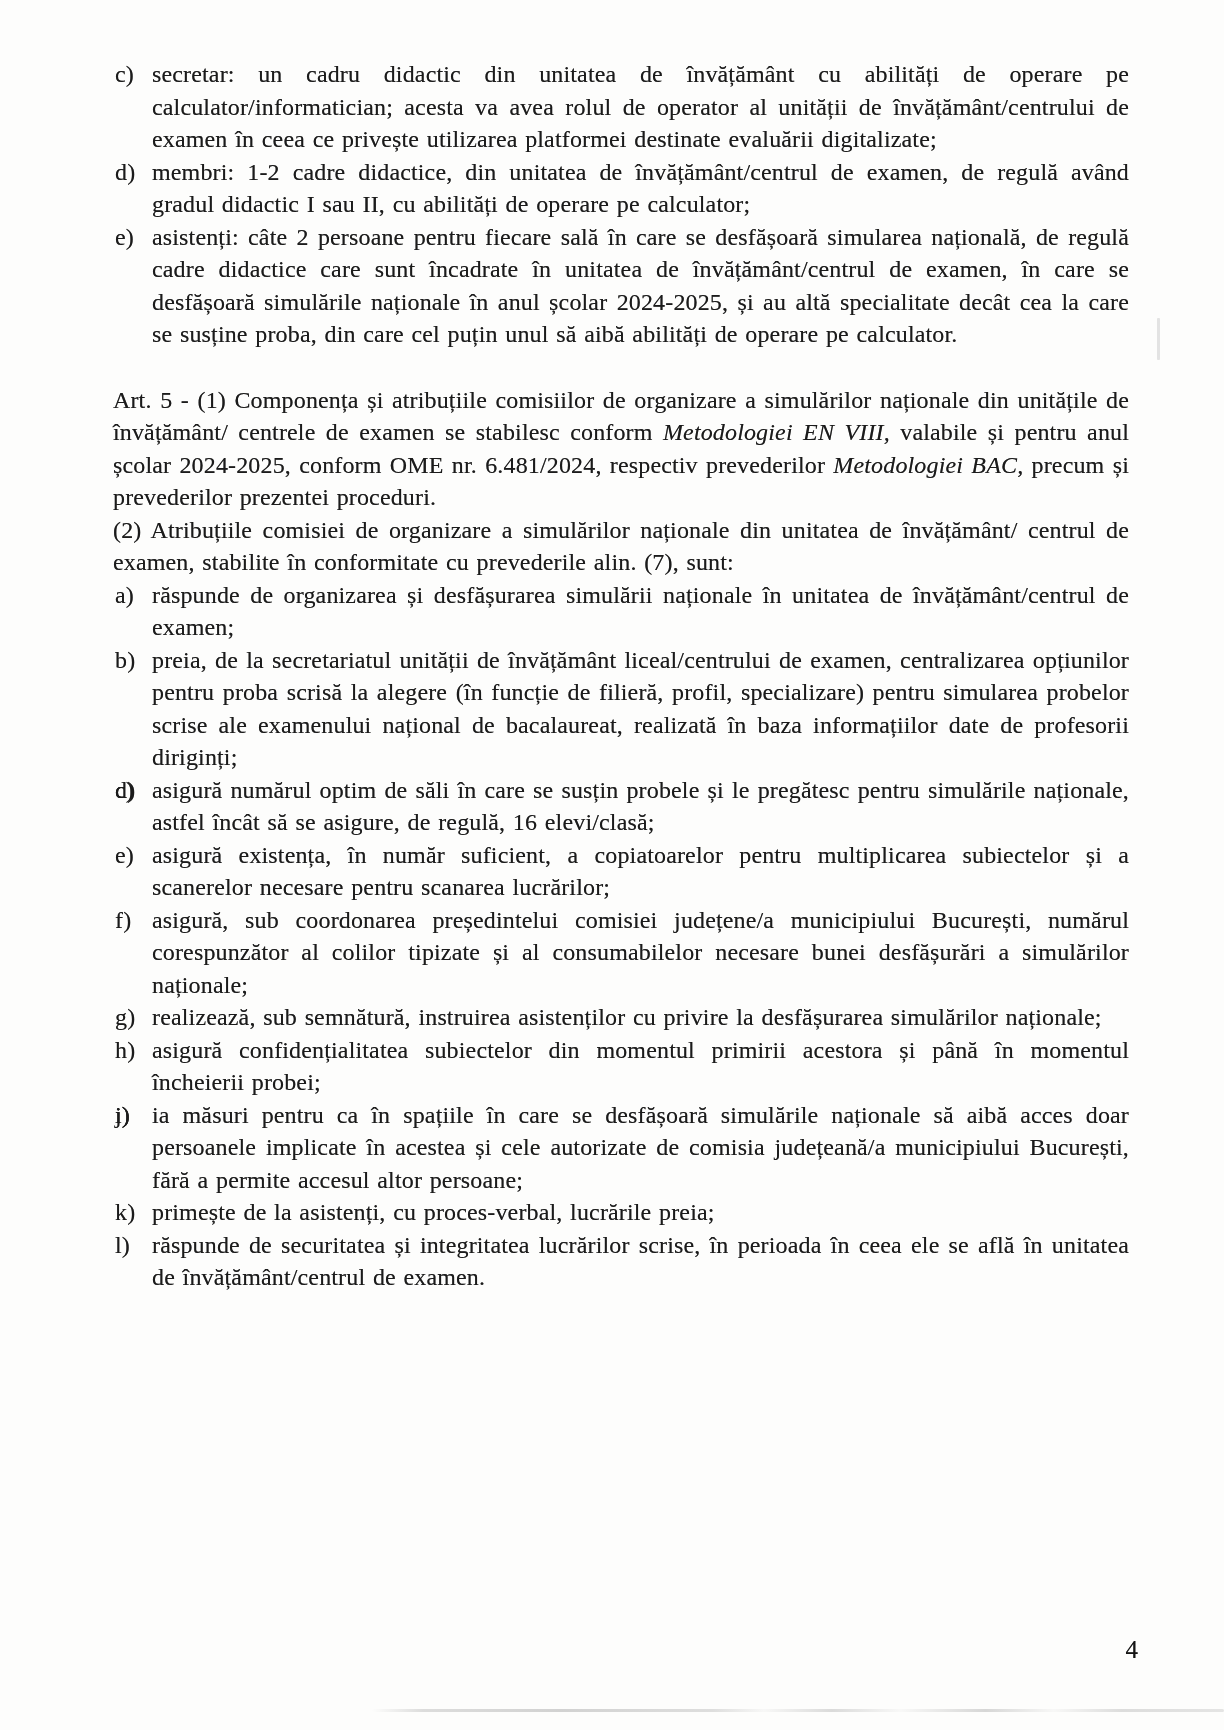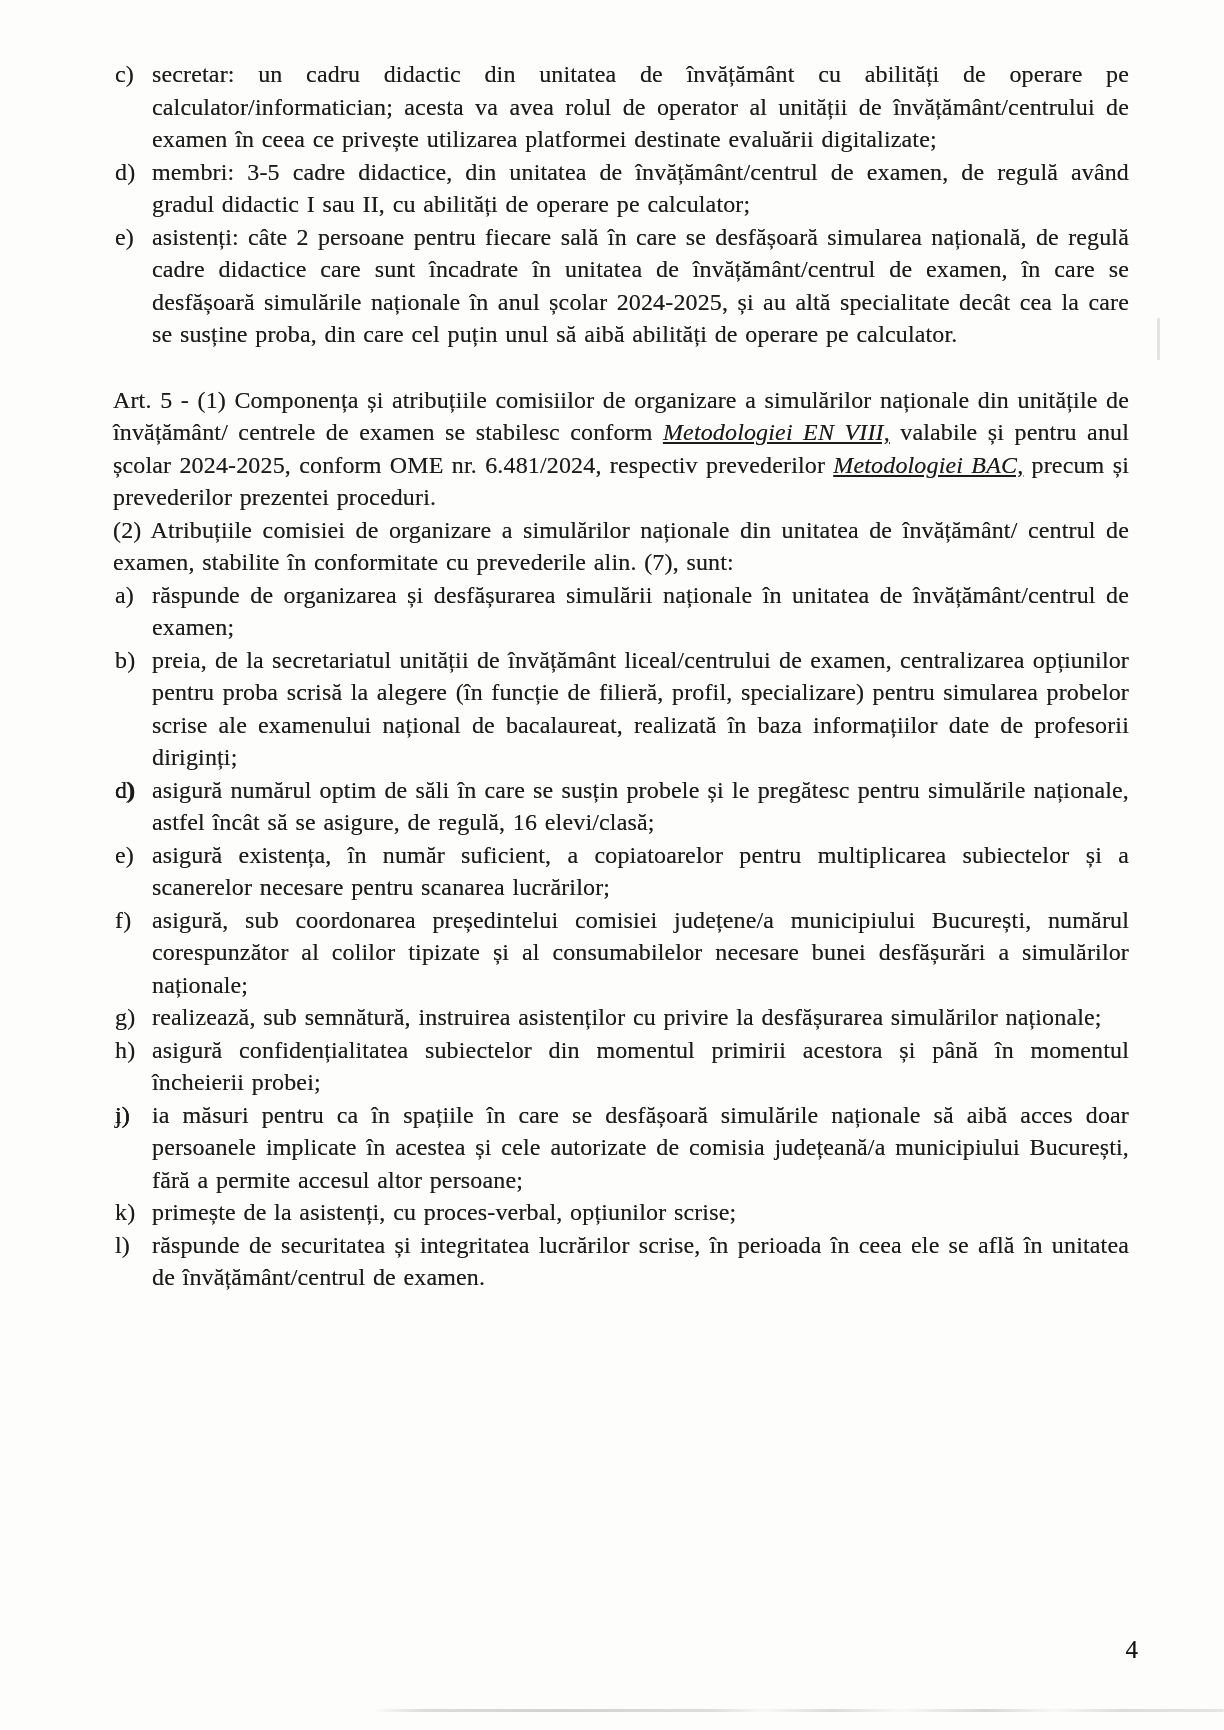--- a/index.html
+++ b/index.html
@@ -36,21 +36,21 @@
     padding-left: 39px;
     text-align: justify;
   }
   .li .marker {
     position: absolute;
     left: 2px;
     top: 0;
   }
   .gap { height: 33px; }
   b.lead { font-weight: normal; }
-  i.ref { font-style: italic; text-decoration: underline; }
+  i.ref { font-style: italic; }
   .page-number {
     position: absolute;
     left: 1108px;
     top: 1636px;
     width: 30px;
     text-align: right;
     font-size: 25px;
     color: #141414;
     text-shadow: 0 0 0.6px rgba(25,25,25,0.5);
   }
@@ -88,21 +88,21 @@
 <body>
 
 <div class="page">
 
   <div class="content">
 
     <div class="li">
       <span class="marker">c)</span><span>secretar: un cadru didactic din unitatea de învățământ cu abilități de operare pe calculator/informatician; acesta va avea rolul de operator al unității de învățământ/centrului de examen în ceea ce privește utilizarea platformei destinate evaluării digitalizate;</span>
     </div>
     <div class="li">
-      <span class="marker">d)</span><span>membri: 3-5 cadre didactice, din unitatea de învățământ/centrul de examen, de regulă având gradul didactic I sau II, cu abilități de operare pe calculator;</span>
+      <span class="marker">d)</span><span>membri: 1-2 cadre didactice, din unitatea de învățământ/centrul de examen, de regulă având gradul didactic I sau II, cu abilități de operare pe calculator;</span>
     </div>
     <div class="li">
       <span class="marker">e)</span><span>asistenți: câte 2 persoane pentru fiecare sală în care se desfășoară simularea națională, de regulă cadre didactice care sunt încadrate în unitatea de învățământ/centrul de examen, în care se desfășoară simulările naționale în anul școlar 2024-2025, și au altă specialitate decât cea la care se susține proba, din care cel puțin unul să aibă abilități de operare pe calculator.</span>
     </div>
 
     <div class="gap"></div>
 
     <p class="para"><b class="lead">Art. 5 - (1)</b><span> Componența și atribuțiile comisiilor de organizare a simulărilor naționale din unitățile de învățământ/ centrele de examen se stabilesc conform </span><i class="ref">Metodologiei EN VIII,</i><span> valabile și pentru anul școlar 2024-2025, conform OME nr. 6.481/2024, respectiv prevederilor </span><i class="ref">Metodologiei BAC,</i><span>  precum și prevederilor prezentei proceduri.</span></p>
 
     <p class="para"><b class="lead">(2)</b><span> Atribuțiile comisiei de organizare a simulărilor naționale din unitatea de învățământ/ centrul de examen, stabilite în conformitate cu prevederile alin. (7), sunt:</span></p>
@@ -131,21 +131,21 @@
     <div class="li">
       <span class="marker">h)</span><span>asigură confidențialitatea subiectelor din momentul primirii acestora și până în momentul încheierii probei;</span>
     </div>
     <div class="li">
       <span class="marker">i)</span>
     </div>
     <div class="li">
       <span class="marker">j)</span><span>ia măsuri pentru ca în spațiile în care se desfășoară simulările naționale să aibă acces doar persoanele implicate în acestea și cele autorizate de comisia județeană/a municipiului București, fără a permite accesul altor persoane;</span>
     </div>
     <div class="li">
-      <span class="marker">k)</span><span>primește de la asistenți, cu proces-verbal, opțiunilor scrise;</span>
+      <span class="marker">k)</span><span>primește de la asistenți, cu proces-verbal, lucrările preia;</span>
     </div>
     <div class="li">
       <span class="marker">l)</span><span>răspunde de securitatea și integritatea lucrărilor scrise, în perioada în ceea ele se află în unitatea de învățământ/centrul de examen.</span>
     </div>
 
 
   </div>
 
   <div class="page-number">4</div>
 

